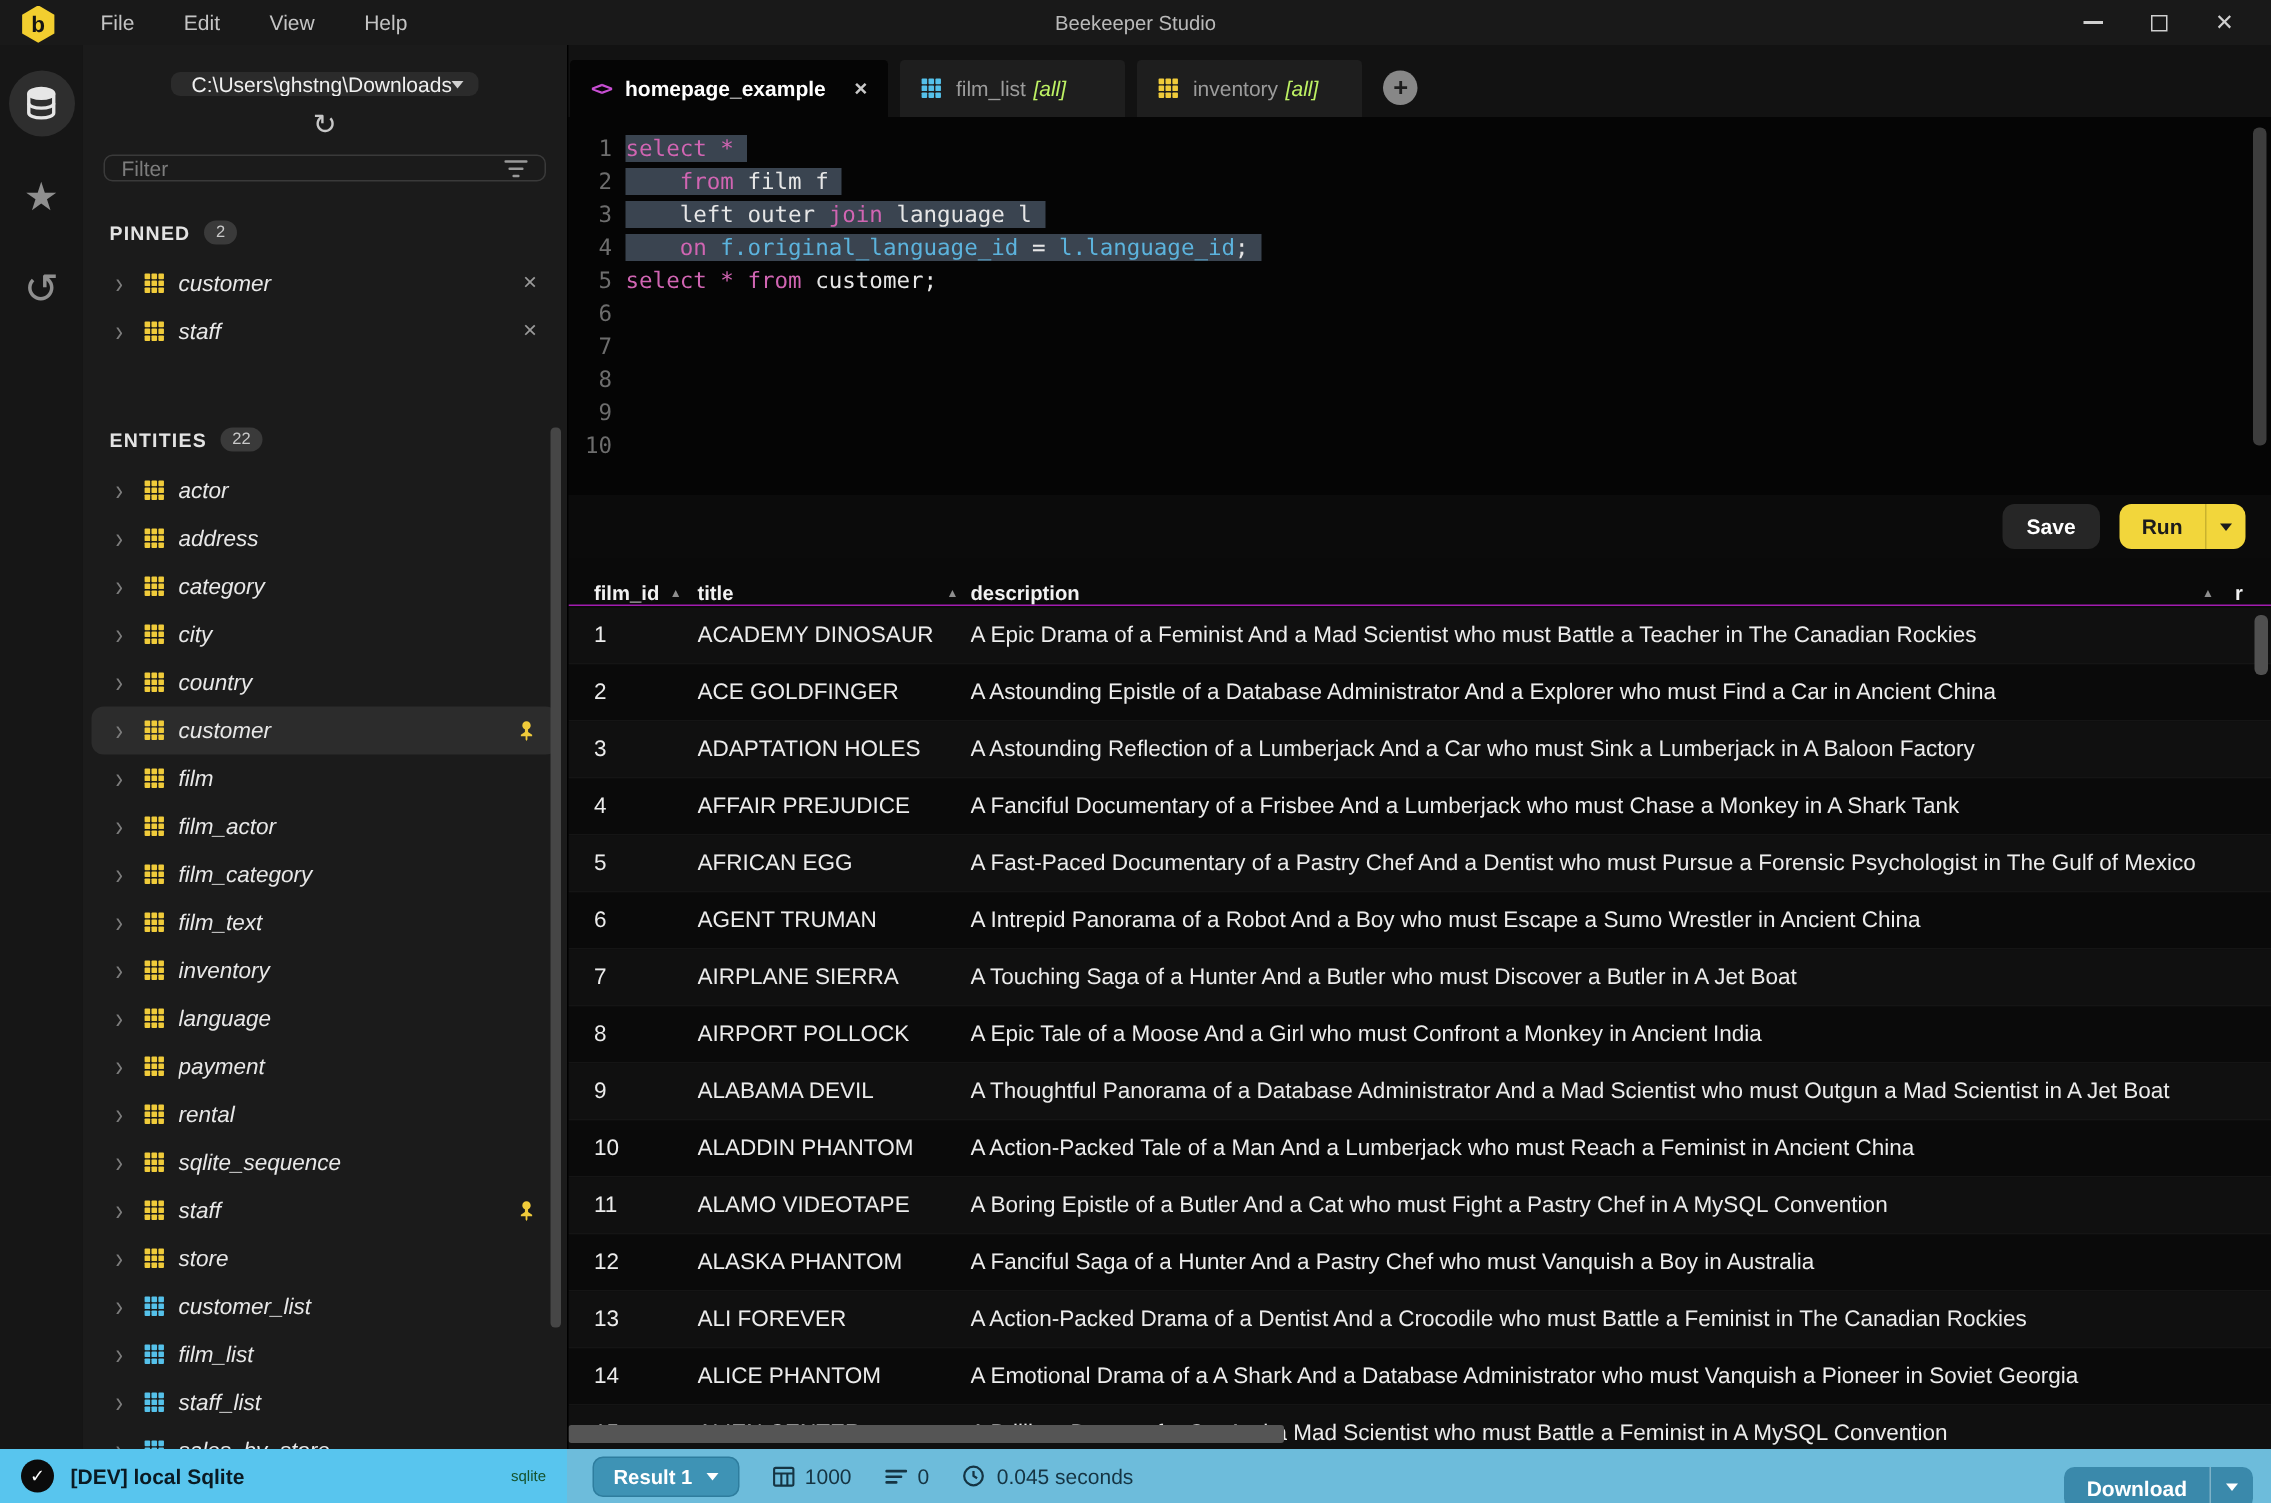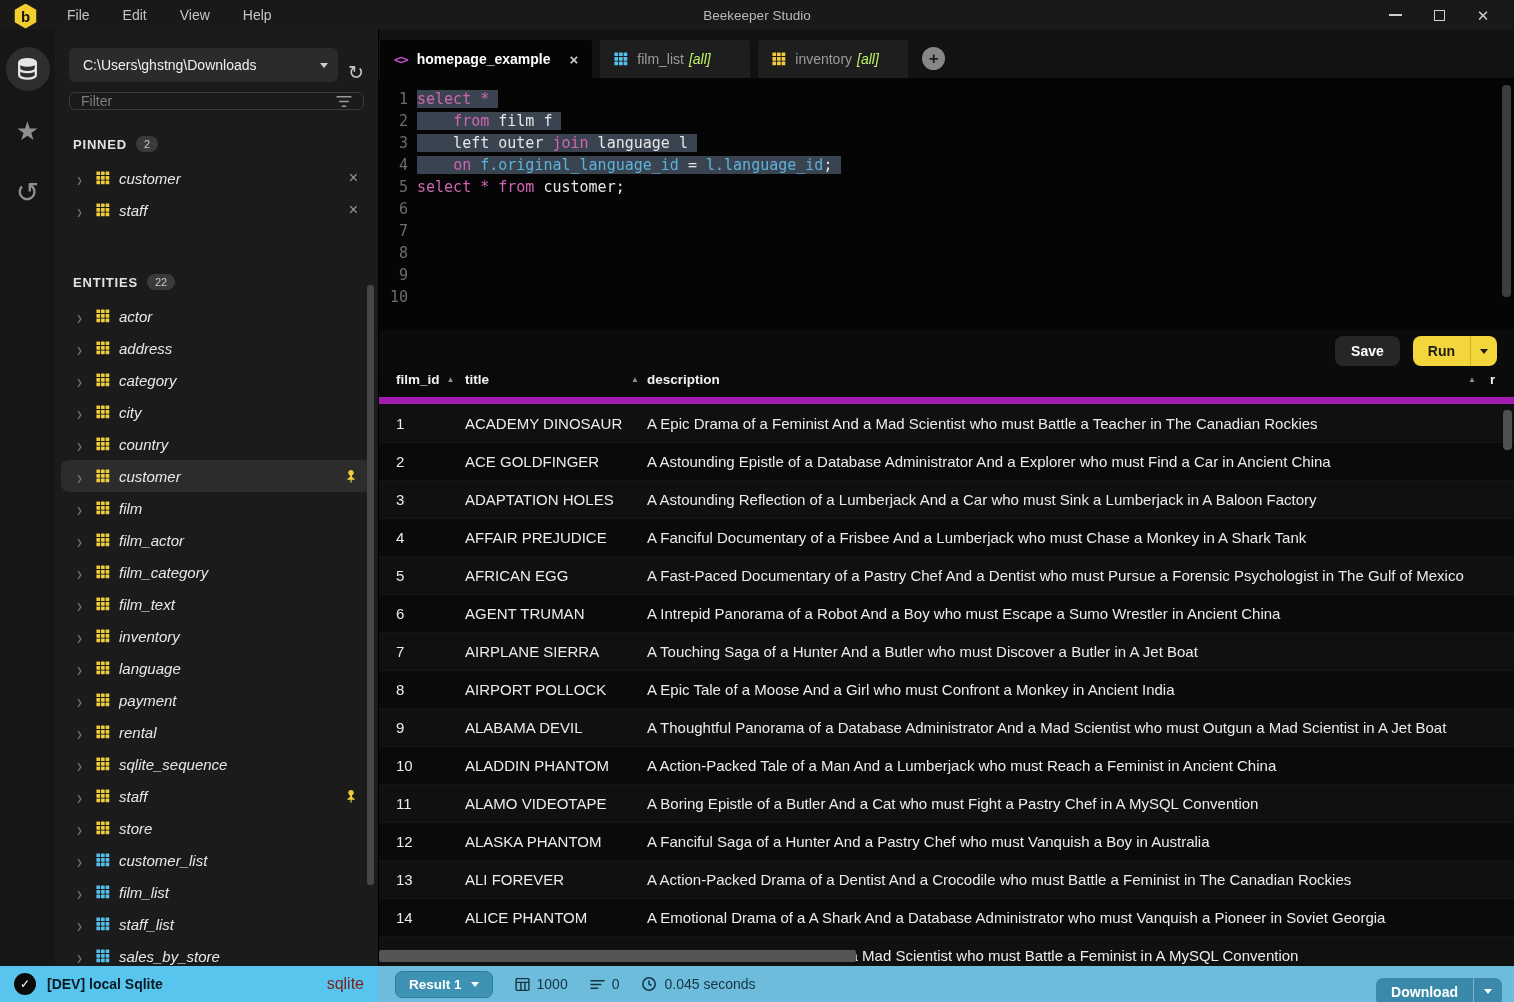--- a/index.html
+++ b/index.html
@@ -27,21 +27,21 @@
 
   
   .rail { width:55px; background:#161616; display:flex; flex-direction:column; align-items:center; padding-top:17px; gap:18px; }
   .rail-btn { width:44px; height:44px; border-radius:50%; display:flex; align-items:center; justify-content:center; }
   .rail-btn.active { background:#2e2e2e; }
   .rail-glyph { color:#8f8f8f; font-size:26px; line-height:1; }
 
   
   .sidebar { width:323px; background:#1b1b1b; position:relative; overflow:hidden;
     display:flex; flex-direction:column; padding:18px 0 0 0; }
-  .conn-row { display:flex; align-items:flex-end; padding:0 14px; gap:10px; }
+  .conn-row { display:flex; align-items:center; padding:0 14px; gap:10px;flex-direction:column; }
   .conn-select { flex:1; height:34px; background:#2b2b2b; border-radius:6px; display:flex; align-items:center;
     padding:0 10px 0 14px; color:#efefef; font-size:14px; }
   .conn-path { flex:1; white-space:nowrap; overflow:hidden; }
   .caret { width:0; height:0; border-left:4.5px solid transparent; border-right:4.5px solid transparent;
     border-top:5.5px solid currentColor; display:inline-block; }
   .refresh-glyph { color:#c7c7c7; font-size:19px; line-height:1; }
   .filter-row { margin:10px 14px 0 14px; height:33px; border:1px solid #3a3a3a; border-radius:6px;
     display:flex; align-items:center; padding:0 11px; }
   .filter-input { flex:1; background:transparent; border:none; outline:none; color:#d9d9d9; font-size:14px; }
   .filter-input::placeholder { color:#7d7d7d; }
@@ -88,21 +88,21 @@
   
   .toolbar { height:42px; display:flex; align-items:center; justify-content:flex-end; gap:13px; padding-right:17px; background:#0b0b0b; }
   .btn-save { background:#262626; color:#fff; font-weight:bold; font-size:14px; border:none;
     padding:7px 16px; border-radius:8px; }
   .btn-run { display:flex; align-items:stretch; background:#f2d63b; border-radius:8px; overflow:hidden; color:#1c1c1c; }
   .btn-run-main { font-weight:bold; font-size:14px; padding:7px 15px; }
   .btn-run-caret { display:flex; align-items:center; padding:0 9px; border-left:1px solid #c9b22e; }
 
   
   .results { flex:1; position:relative; background:#0b0b0b; overflow:hidden; }
-  .thead { height:32px; display:flex; align-items:flex-start; background:#0a0a0a; border-bottom:7px solid #a21caf;
+  .thead { height:32px; display:flex; align-items:flex-end; background:#0a0a0a; border-bottom:1px solid #a21caf;
     color:#f2f2f2; font-size:13.5px; font-weight:bold; }
   .th { display:flex; align-items:center; }
   .sort-arrow { font-size:8px; color:#8f8f8f; margin-left:7px; }
   .th-id { width:86px; padding-left:17px; }
   .th-title { width:182px; justify-content:space-between; padding-right:8px; }
   .th-desc { flex:1; justify-content:space-between; padding-right:14px; }
   .th-partial { width:24px; overflow:hidden; }
   .rows { position:absolute; top:33px; bottom:0; left:0; right:0; overflow:hidden; }
   .trow { height:38px; display:flex; align-items:center; color:#ececec; font-size:15px; border-bottom:1px solid #151515; }
   .trow:nth-child(odd) { background:#101010; }
@@ -112,21 +112,21 @@
   .td-desc { flex:1; white-space:nowrap; overflow:hidden; padding-right:20px; }
   .tbl-vscroll { position:absolute; top:38px; right:2px; width:9px; height:40px; background:#505050; border-radius:4px; }
   .tbl-hscroll { position:absolute; bottom:4px; left:0; width:477px; height:12px; background:#555; border-radius:2px; }
 
   
   .statusbar { position:absolute; bottom:0; left:0; right:0; height:36px; display:flex; }
   .status-left { width:378px; background:#58c5ee; display:flex; align-items:center; padding:0 14px 0 14px; gap:11px; }
   .check-circle { width:22px; height:22px; border-radius:50%; background:#0b0b0b; color:#fff;
     display:flex; align-items:center; justify-content:center; font-size:12px; flex-shrink:0; }
   .conn-label { color:#0a1a23; font-weight:bold; font-size:14px; flex:1; }
-  .dialect { color:#7f1d1d; font-size:16px;margin-left:36px; }
+  .dialect { color:#14532d; font-size:10px;margin-left:36px; }
   .status-right { flex:1; background:#6dbcdb; display:flex; align-items:center; padding:0 12px 0 17px; gap:22px; color:#153443; }
   .result-pill { display:flex; align-items:center; gap:9px; background:#3e93b5; border:1px solid #2e7d9e;
     color:#fff; font-size:13.5px; font-weight:bold; border-radius:7px; padding:5px 13px; }
   .stat-item { display:flex; align-items:center; gap:7px; font-size:14px; }
   .btn-download { margin-left:auto; display:flex; align-items:stretch; background:#3a89ab; border-radius:7px; overflow:hidden; color:#fff;margin-top:15px; }
   .btn-download-main { font-weight:bold; font-size:14px; padding:6px 15px; }
   .btn-download-caret { display:flex; align-items:center; padding:0 10px; border-left:1px solid rgba(255,255,255,.35); }
 </style>
 </head>
 <body>

